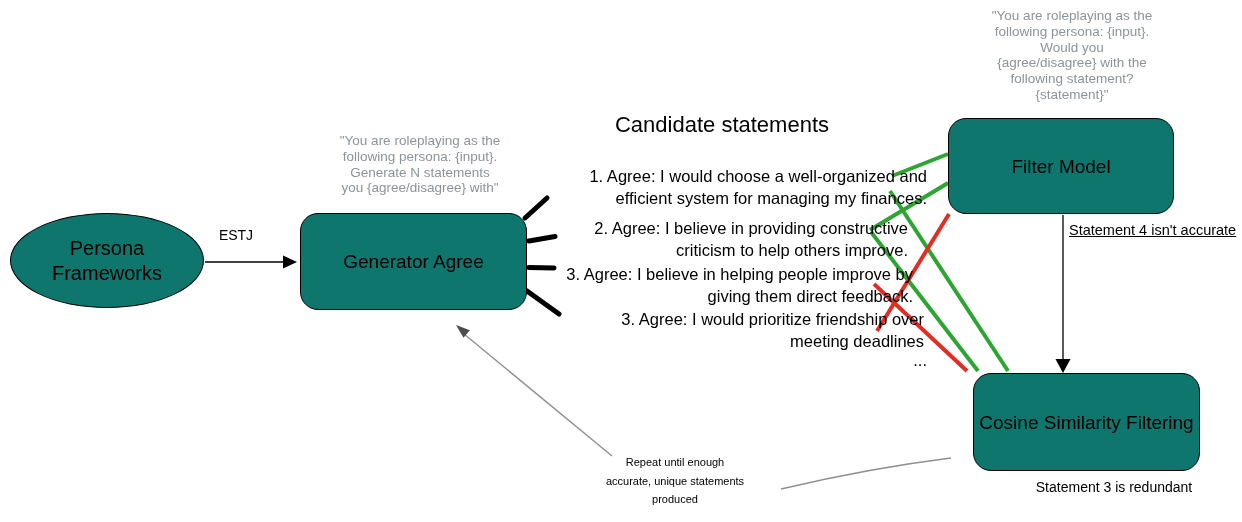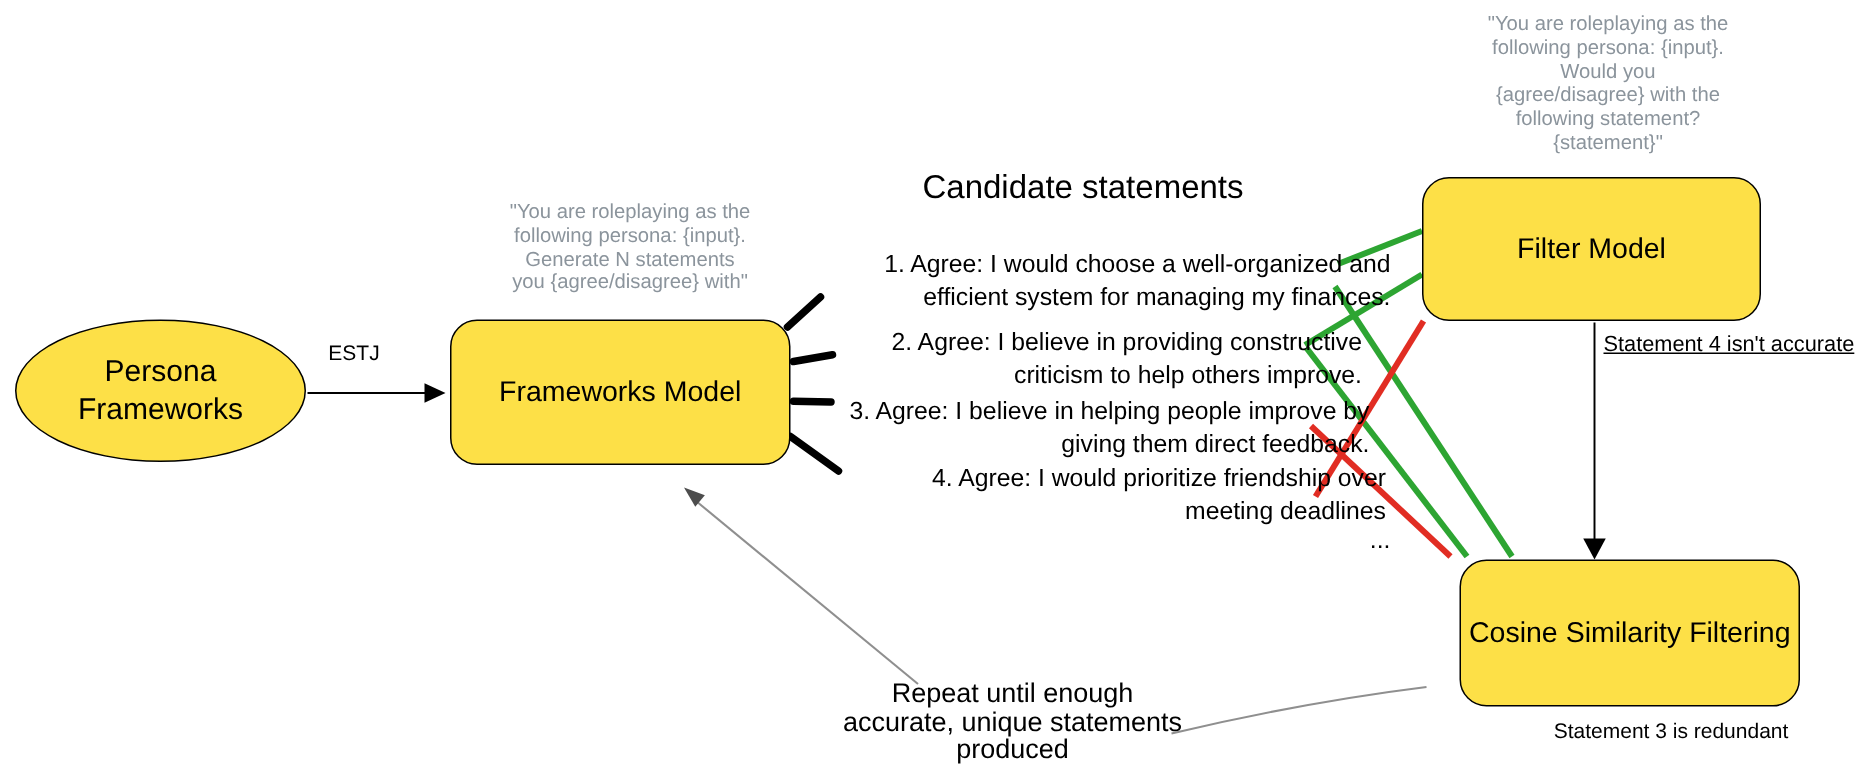--- a/index.html
+++ b/index.html
@@ -12,39 +12,39 @@
     color: #000000;
     overflow: hidden;
   }
   .layer { position: absolute; left: 0; top: 0; width: 1242px; height: 522px; }
   .abs { position: absolute; white-space: pre-line; }
   .center { text-align: center; }
 
   .node {
     position: absolute;
     border: 1.3px solid #000000;
-    background: #fde047;
+    background: #0f766e;
     display: flex;
     align-items: center;
     justify-content: center;
     text-align: center;
     box-sizing: border-box;
   }
   .rounded { border-radius: 18px; }
   .node-label { font-size: 19px; line-height: 23px; white-space: pre-line; }
 
   .ellipse-node { border-radius: 50%; }
   .ellipse-node .node-label { font-size: 20px; line-height: 25px; }
 
   .prompt { font-size: 13.5px; line-height: 15.8px; }
   .heading { font-size: 22px; }
   .statement { font-size: 16.5px; line-height: 21.5px; text-align: right; }
   .annotation { font-size: 14.5px; text-decoration: underline; }
   .small-annotation { font-size: 14px; margin-left: 32px; }
-  .loop-note { font-size: 18px; line-height: 18.5px; text-align: center; }
+  .loop-note { font-size: 11px; line-height: 18.5px; text-align: center; }
   .edge-label { font-size: 14px; }
 
   svg .blk { stroke: #000000; }
 </style>
 </head>
 <body>
 
 <div class="canvas">
 
   <svg class="layer" viewBox="0 0 1242 522" xmlns="http://www.w3.org/2000/svg">
@@ -73,21 +73,21 @@
 
     <path d="M 951,458 Q 870,468 781,489" fill="none" stroke-width="1.4" style="stroke: rgb(143, 143, 143);"></path>
   </svg>
 
   <div class="node ellipse-node" style="left:10px; top:213px; width:194px; height:95px;">
     <span class="node-label">Persona
 Frameworks</span>
   </div>
 
   <div class="node rounded" style="left:300px; top:213px; width:227px; height:97px;">
-    <span class="node-label">Frameworks Model</span>
+    <span class="node-label">Generator Agree</span>
   </div>
 
   <div class="node rounded" style="left:948px; top:118px; width:226px; height:96px;">
     <span class="node-label">Filter Model</span>
   </div>
 
   <div class="node rounded" style="left:973px; top:373px; width:227px; height:98px;">
     <span class="node-label">Cosine Similarity Filtering</span>
   </div>
 
@@ -104,21 +104,21 @@
 following statement?
 {statement}"</div>
 
   <div class="abs center heading" style="left:572px; top:112px; width:300px;">Candidate statements</div>
   <div class="abs center statement" style="left:527px; top:166px; width:400px;">1. Agree: I would choose a well-organized and
 efficient system for managing my finances.</div>
   <div class="abs center statement" style="left:508px; top:218px; width:400px;">2. Agree: I believe in providing constructive
 criticism to help others improve.</div>
   <div class="abs center statement" style="left:513px; top:264px; width:400px;">3. Agree: I believe in helping people improve by
 giving them direct feedback.</div>
-  <div class="abs center statement" style="left:524px; top:309px; width:400px;">4. Agree: I would prioritize friendship over
+  <div class="abs center statement" style="left:524px; top:309px; width:400px;">3. Agree: I would prioritize friendship over
 meeting deadlines</div>
   <div class="abs center statement" style="left:527px; top:350px; width:400px;">...</div>
 
   <div class="abs annotation" style="left:1069px; top:222px; width:170px;">Statement 4 isn't accurate</div>
   <div class="abs center small-annotation" style="left:1001px; top:479px; width:162px;">Statement 3 is redundant</div>
 
   <div class="abs center loop-note" style="left:555px; top:453px; width:240px;">Repeat until enough
 accurate, unique statements
 produced</div>
 

